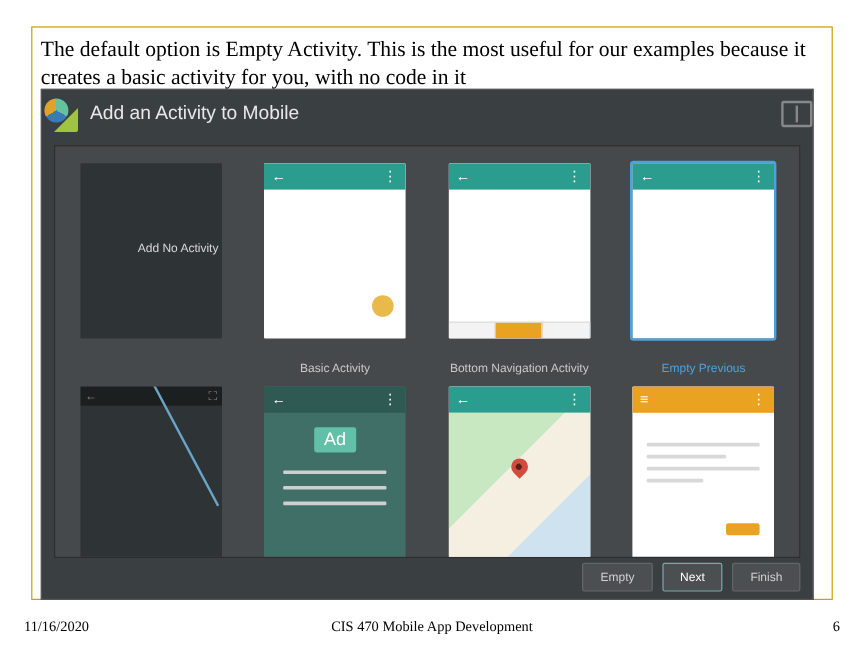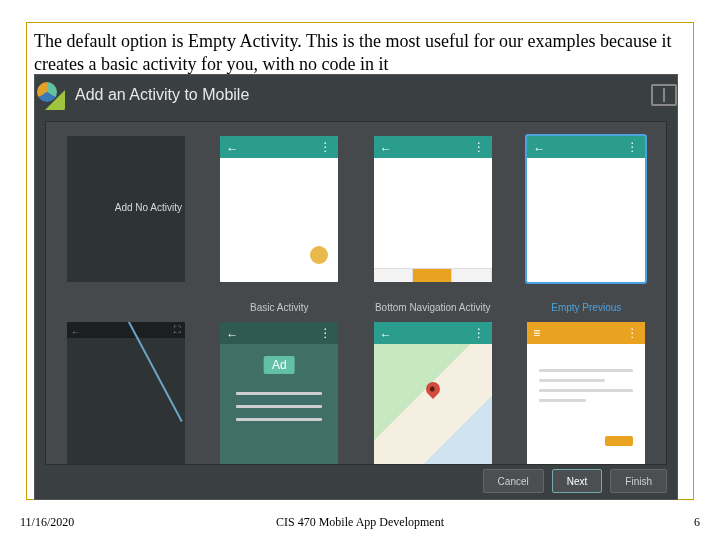--- a/index.html
+++ b/index.html
@@ -130,21 +130,21 @@
     position:absolute; left:0; right:0; top:0; height:16px;
     background:#1c1f20; display:flex; justify-content:space-between;
     align-items:center; padding:0 4px; color:#8a8a8a; font-size:10px;
   }
   .fs-diag{
     position:absolute; left:-20%; top:10%; width:160%; height:2px;
     background:#6aa4c7; transform:rotate(62deg);
   }
   .ad-box{
     position:absolute; left:50%; top:34px; transform:translateX(-50%);
-    background:#62c0a8; color:#fff; font-size:12px; padding:2px 8px; border-radius:2px;
+    background:#62c0a8; color:#fff; font-size:15px; padding:2px 8px; border-radius:2px;
   }
   .ad-lines{
     position:absolute; left:16px; right:16px; top:60px;
   }
   .ad-lines div{ height:3px; background:#cfcfcf; margin:10px 0; border-radius:1px; }
   .map-bg{
     position:absolute; inset:22px 0 0 0;
     background:
       linear-gradient(135deg,#c7e8c0 0 40%, #f4efe0 40% 70%, #cfe2f0 70% 100%);
   }
@@ -295,21 +295,21 @@
             </div>
           <div class="md-chip"></div>
         </div>
         <div class="label"></div>
       </div>
 
     </div>
   </div>
 
   <div class="wiz-buttons">
-    <button>Cancel</button>
+    <button>Empty</button>
     <button class="primary">Next</button>
     <button>Finish</button>
   </div>
 </div>
 
 <div class="footer">
   <span>11/16/2020</span>
   <span class="center">CIS 470 Mobile App Development</span>
   <span>6</span>
 </div>

